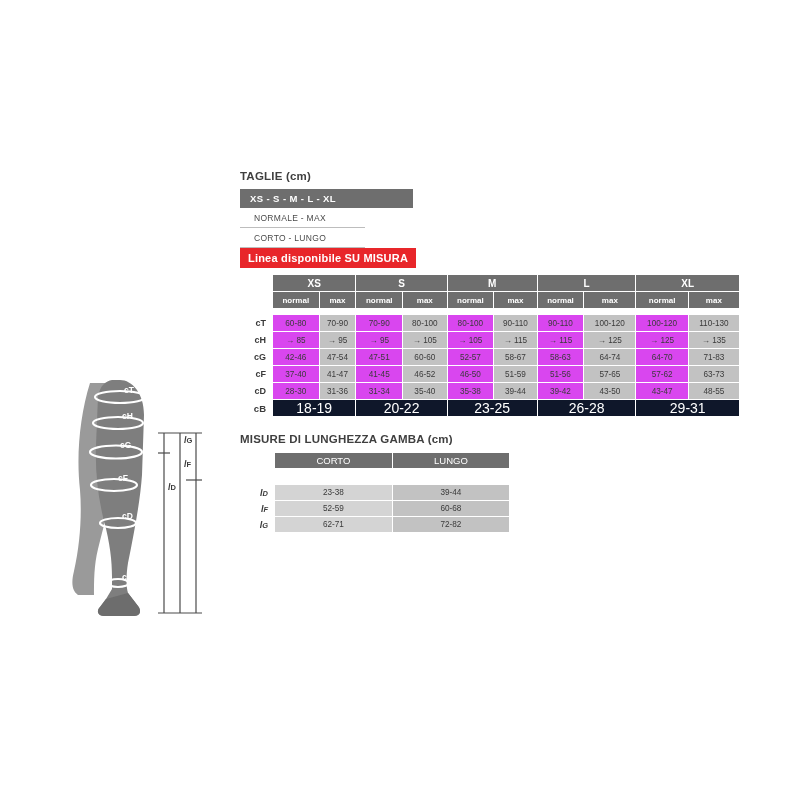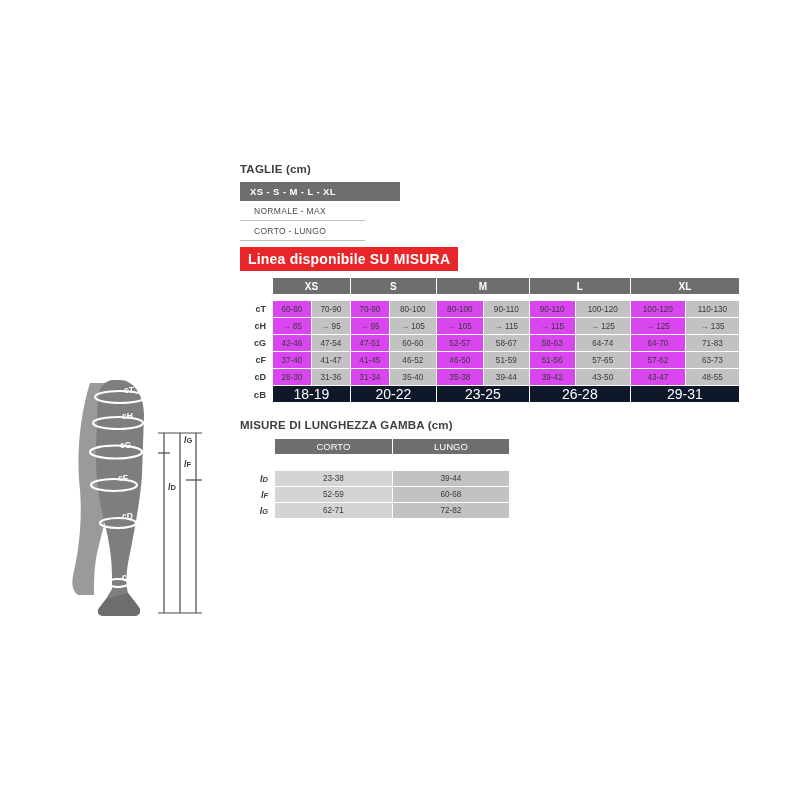--- a/index.html
+++ b/index.html
@@ -22,55 +22,55 @@
     left: 60px;
     top: 375px;
     width: 170px;
     height: 250px;
   }
 
   
   #content {
     position: absolute;
     left: 240px;
-    top: 163px;
+    top: 170px;
     width: 500px;
   }
 
   .section-title {
     font-size: 11.5px;
     font-weight: bold;
     color: #3f3f3f;
     letter-spacing: .2px;
     margin: 0 0 7px 0;
   }
 
   
   .bar-xs {
     background: #6e6e6e;
     color: #ffffff;
     font-size: 9.5px;
     font-weight: bold;
     padding: 4px 10px;
-    width: 160px;
+    width: 173px;
     letter-spacing: .4px;
   }
   .line-item {
     border-bottom: 1px solid #bdbdbd;
     font-size: 8.5px;
     color: #4a4a4a;
     padding: 5px 0 4px 14px;
     width: 125px;
     letter-spacing: .3px;
   }
   .red-bar {
-    margin-top: 6px;
+    margin-top: 0;
     background: #e8262a;
     color: #ffffff;
-    font-size: 14px;
+    font-size: 11px;
     font-weight: bold;
     padding: 4px 8px 4px 8px;
     display: inline-block;
     letter-spacing: .2px;
   }
 
   
   table {
     border-collapse: collapse;
     width: 100%;
@@ -193,20 +193,33 @@
     
     <table class="tbl-circ">
       <thead>
         <tr>
           <th class="rowlabel"></th>
           <th class="hdr-dark" colspan="2">XS</th>
           <th class="hdr-dark" colspan="2">S</th>
           <th class="hdr-dark" colspan="2">M</th>
           <th class="hdr-dark" colspan="2">L</th>
           <th class="hdr-dark" colspan="2">XL</th>
+        </tr>
+        <tr>
+          <th class="rowlabel"></th>
+          <th class="hdr-sub">normal</th>
+          <th class="hdr-sub">max</th>
+          <th class="hdr-sub">normal</th>
+          <th class="hdr-sub">max</th>
+          <th class="hdr-sub">normal</th>
+          <th class="hdr-sub">max</th>
+          <th class="hdr-sub">normal</th>
+          <th class="hdr-sub">max</th>
+          <th class="hdr-sub">normal</th>
+          <th class="hdr-sub">max</th>
         </tr>
       </thead>
       <tbody>
         <tr>
             <td class="spacer-top" colspan="11"></td>
           </tr>
 
         <tr>
           <td class="rowlabel">cT</td>
           <td class="cell-a">60-80</td>

